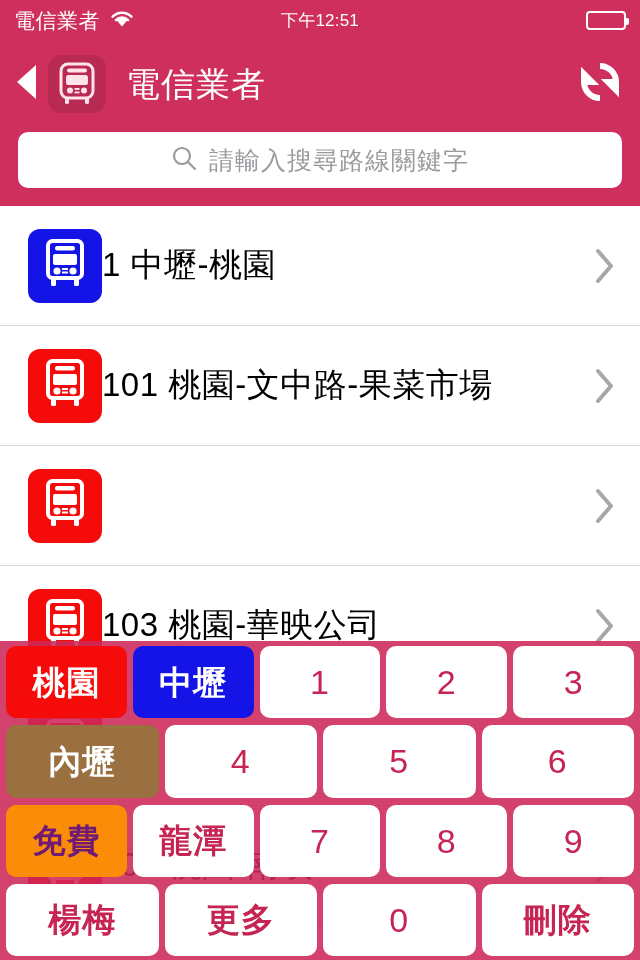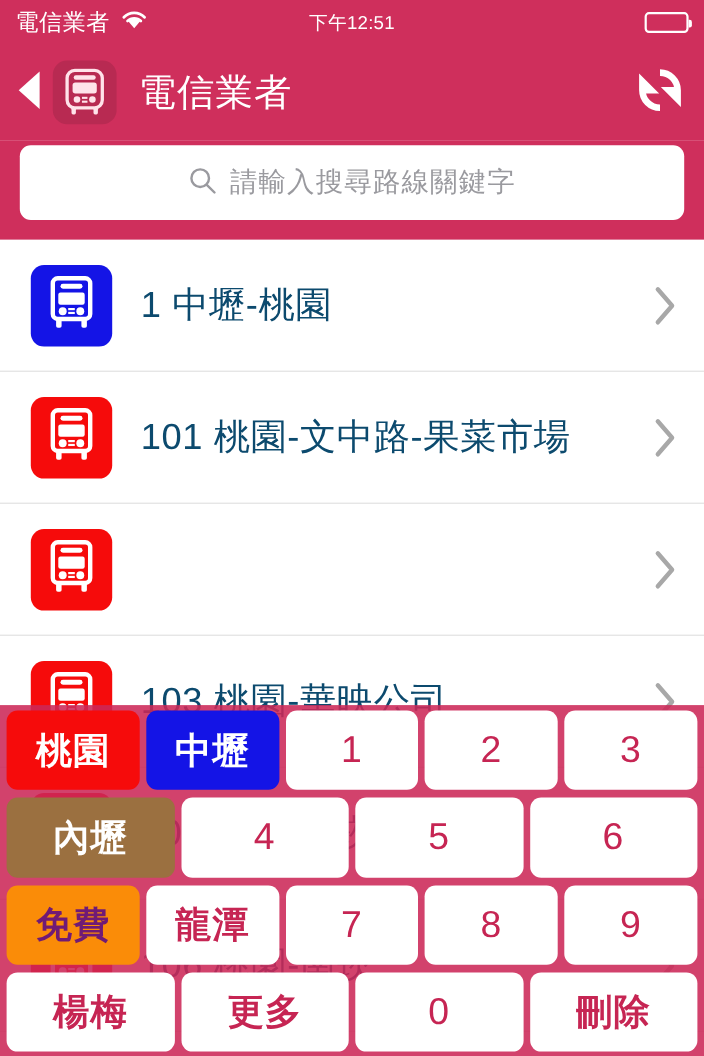--- a/index.html
+++ b/index.html
@@ -121,21 +121,21 @@
     justify-content: center;
     flex: 0 0 auto;
   }
 
   
   .search-wrap {
     background: #cf2f5c;
     padding: 4px 18px 18px 18px;
   }
   .search-box {
-    height: 68px;
+    height: 56px;
     background: #ffffff;
     border-radius: 10px;
     display: flex;
     align-items: center;
     justify-content: center;
     gap: 12px;
   }
   .search-icon { display: block; }
   .search-placeholder {
     color: #9a9a9f;
@@ -162,22 +162,21 @@
     width: 74px;
     height: 74px;
     border-radius: 12px;
     display: flex;
     align-items: center;
     justify-content: center;
     flex: 0 0 auto;
   }
   .route-label {
     font-size: 33px;
-    color: #0c4a6e;
-    margin-left: 26px;
+    color: #000000;
     white-space: nowrap;
     overflow: hidden;
     letter-spacing: 0.5px;
     line-height: 1.1;
     text-align: center;
   }
   .route-chevron {
     margin-left: auto;
     flex: 0 0 auto;
     display: flex;

